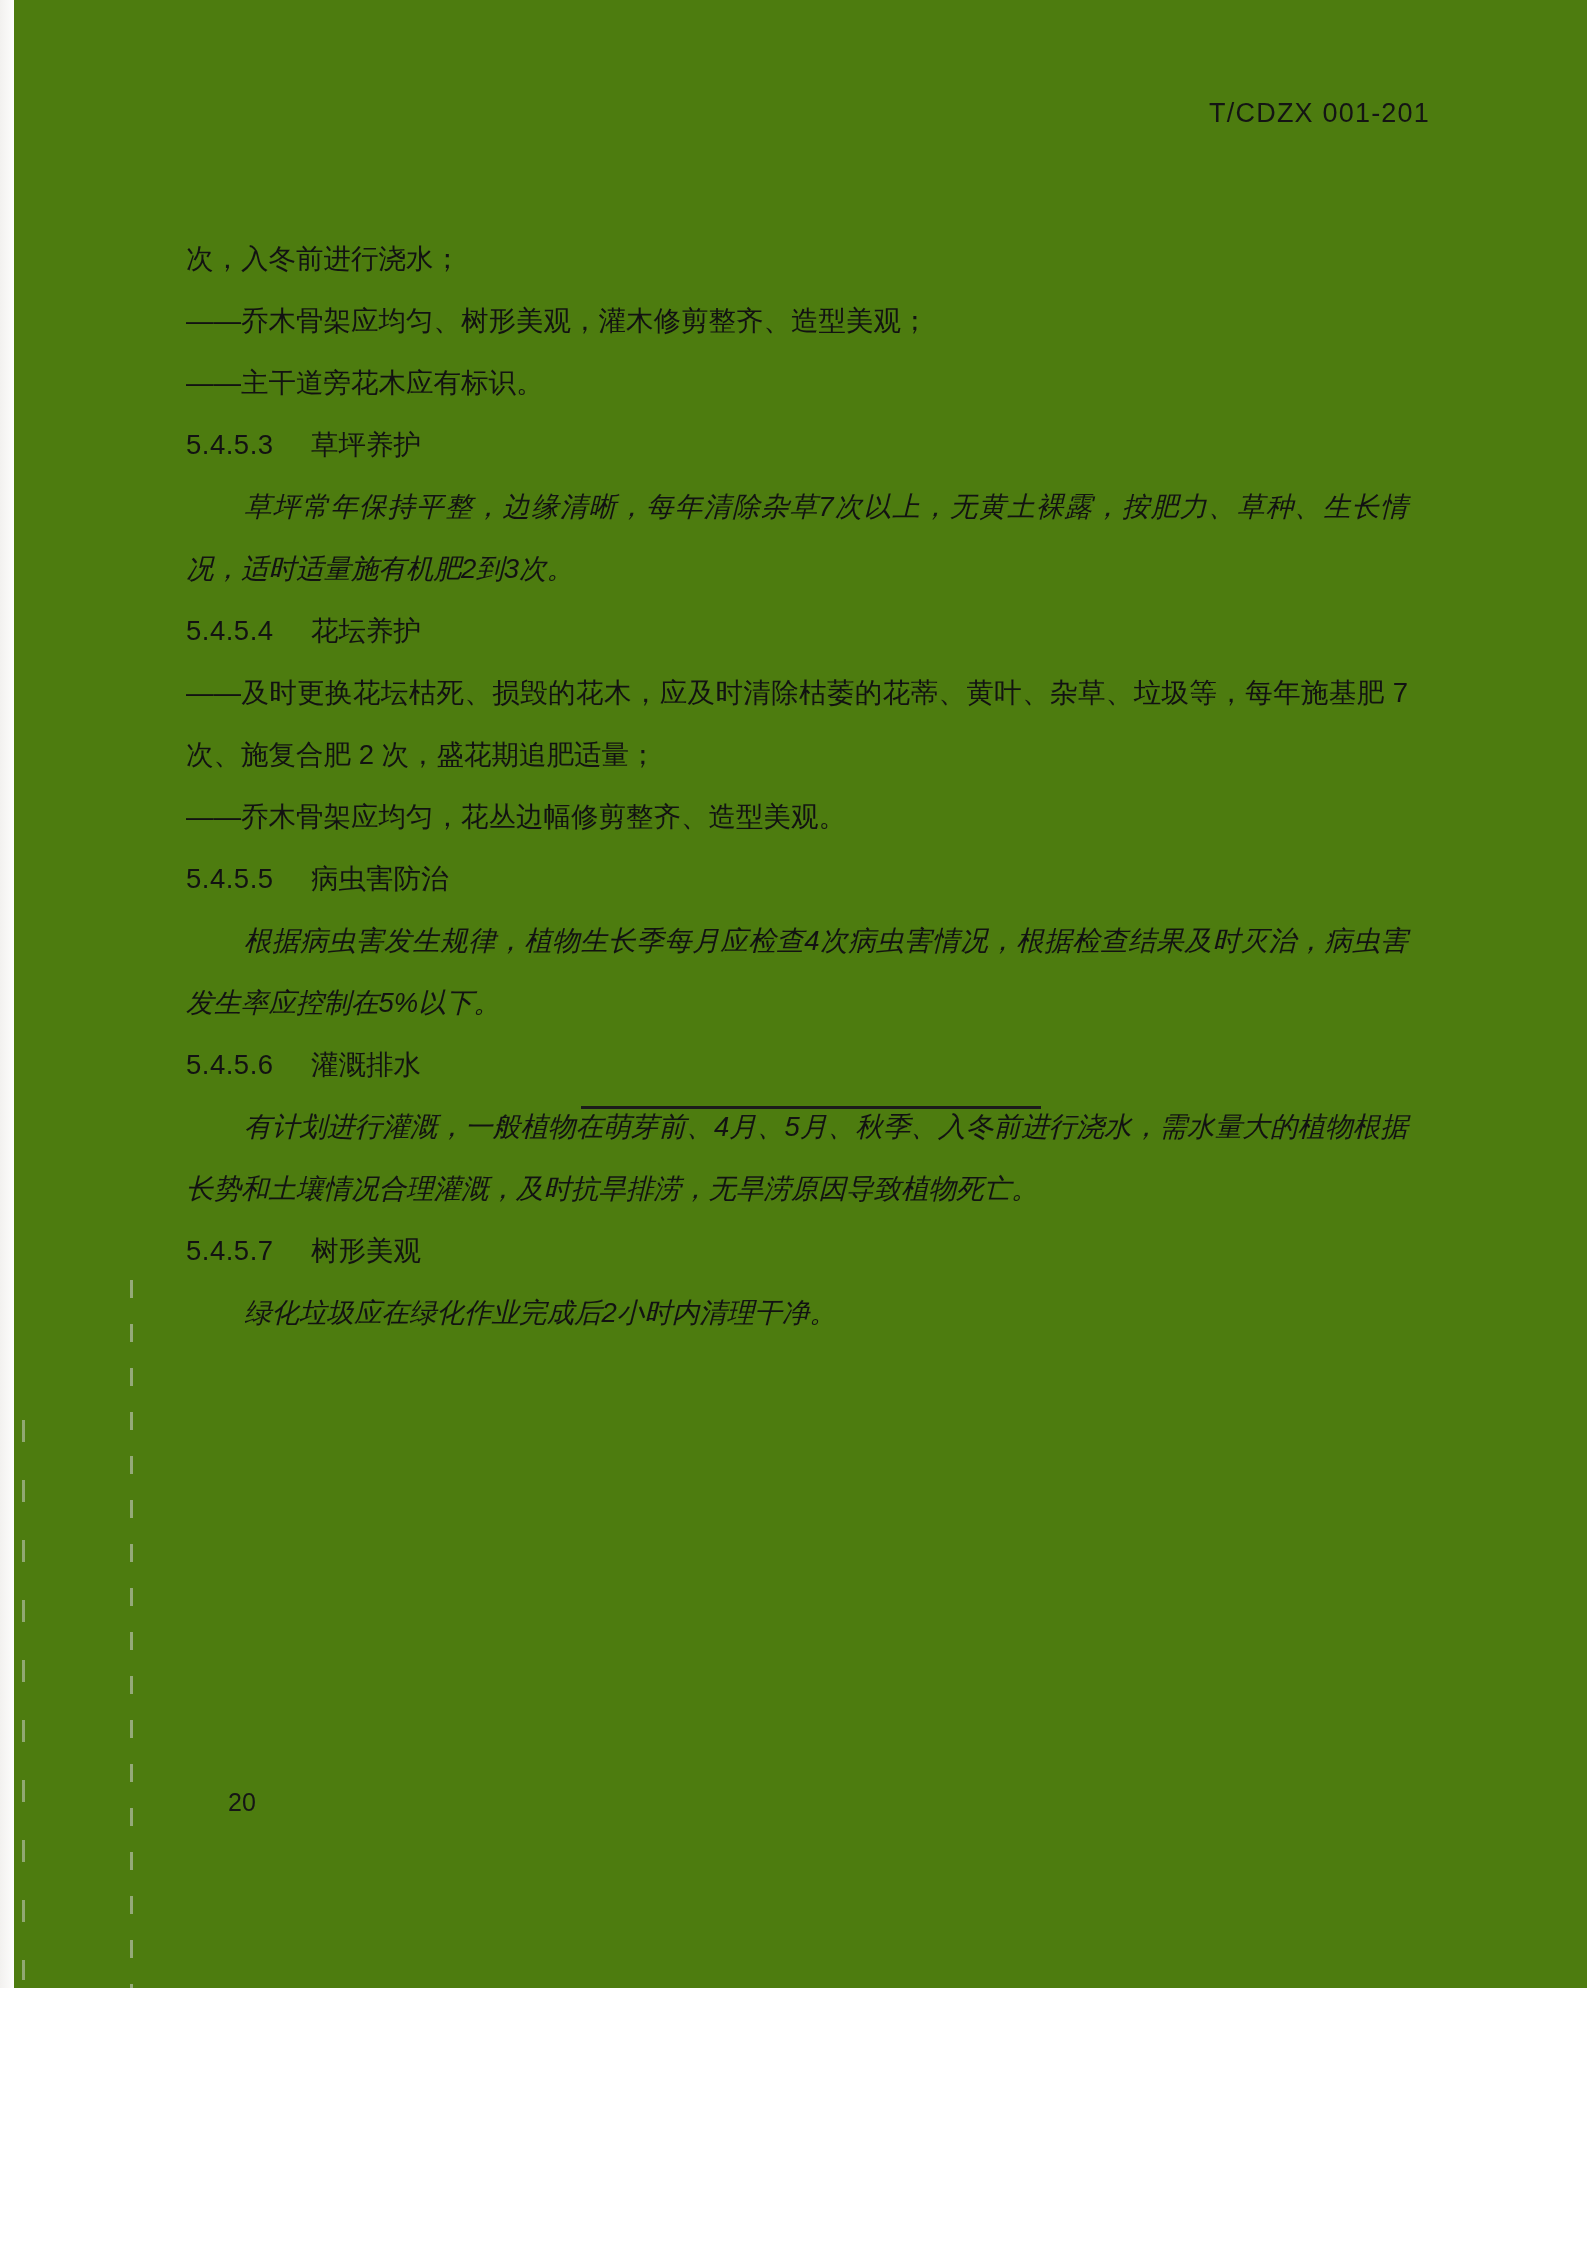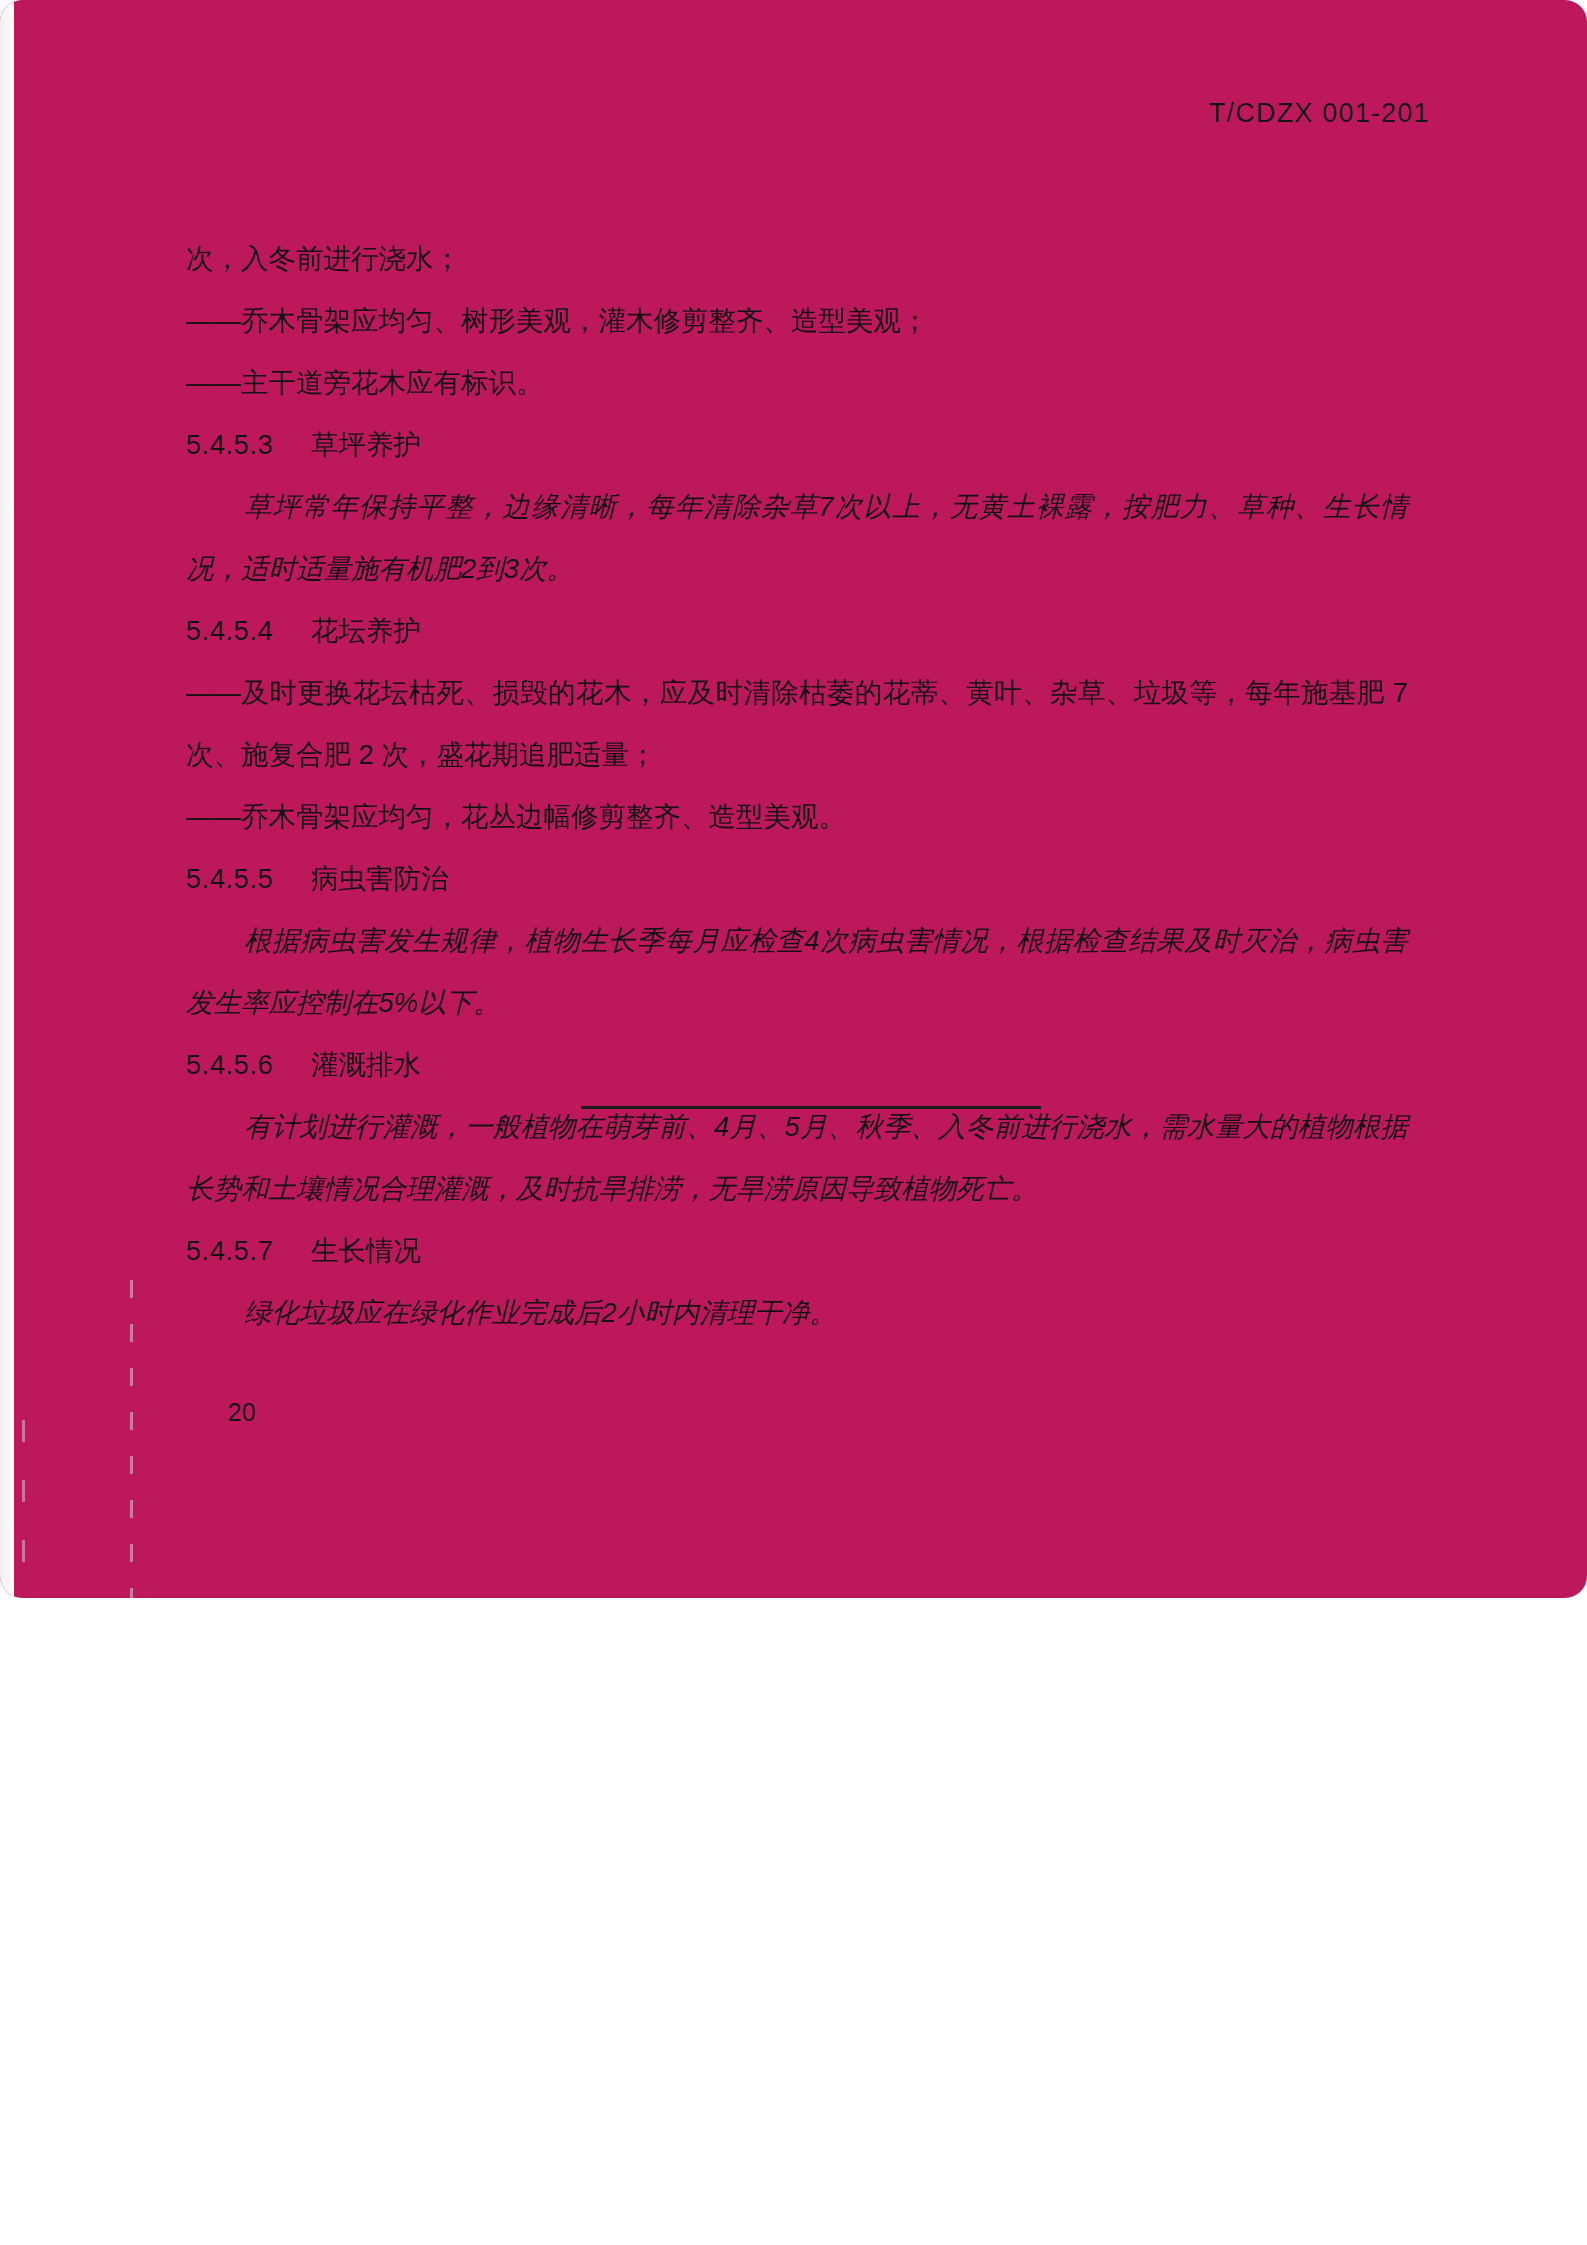--- a/index.html
+++ b/index.html
@@ -3,26 +3,25 @@
 <meta charset="utf-8">
 <style>
   html, body {
     margin: 0;
     padding: 0;
     background: #ffffff;
   }
   .page {
     position: relative;
     width: 1587px;
-    height: 1598px;
-    background: #be185d;
+    height: 1988px;
+    background: #4d7c0f;
     font-family: "Liberation Sans", sans-serif;
     color: #1a1a1a;
     overflow: hidden;
-    border-radius: 22px;
   }
   
   .scan-edge {
     position: absolute;
     top: 0;
     left: 0;
     width: 14px;
     height: 100%;
     background: linear-gradient(to right, #f2f1ef, #fdfdfc);
   }
@@ -173,21 +172,21 @@
       <span class="num">5.4.5.6</span>
       <span class="gap"></span>
       <span>灌溉排水</span>
     </p>
 
     <p class="para indent">有计划进行灌溉，一般植物在萌芽前、4月、5月、秋季、入冬前进行浇水，需水量大的植物根据长势和土壤情况合理灌溉，及时抗旱排涝，无旱涝原因导致植物死亡。</p>
 
     <p class="heading">
       <span class="num">5.4.5.7</span>
       <span class="gap"></span>
-      <span>生长情况</span>
+      <span>树形美观</span>
     </p>
 
     <p class="para indent">绿化垃圾应在绿化作业完成后2小时内清理干净。</p>
 
   </div>
 
   <div class="rule-wrap">
     <span class="rule"></span>
   </div>
 

